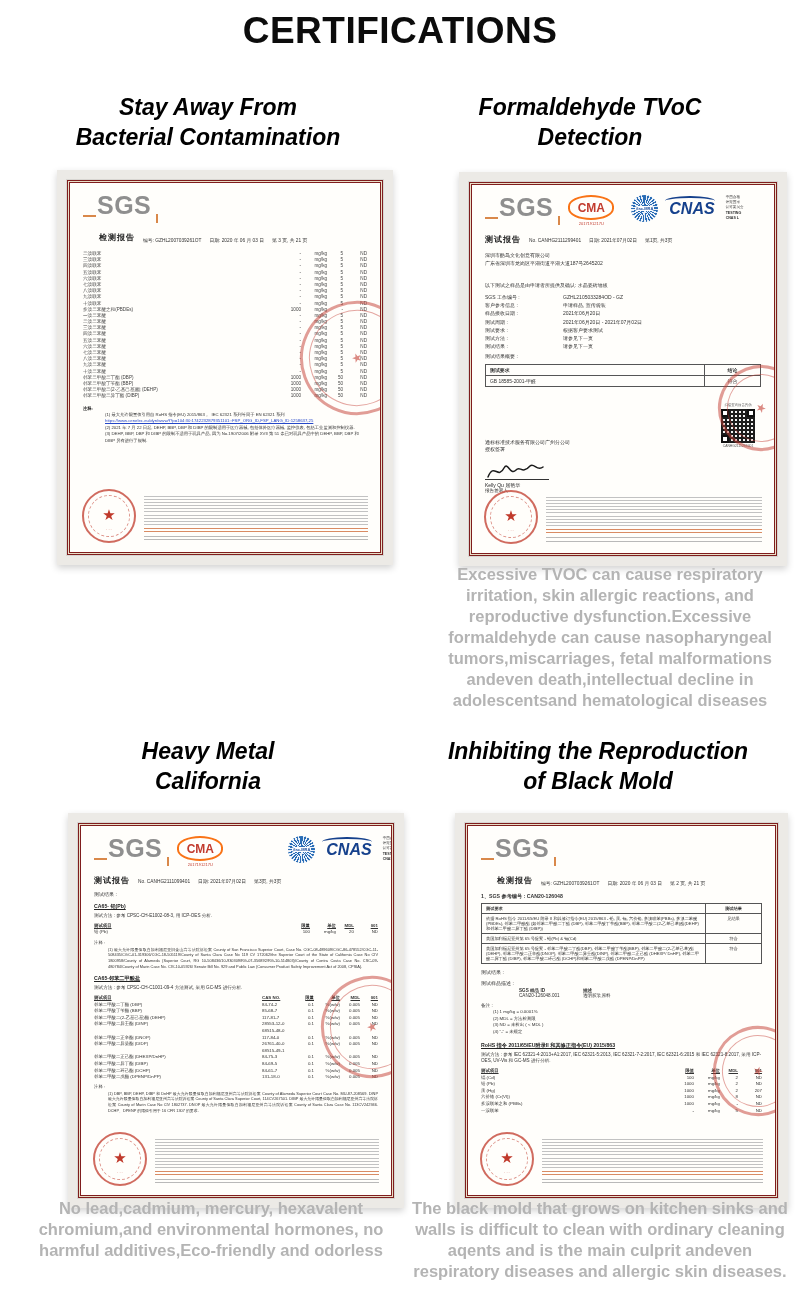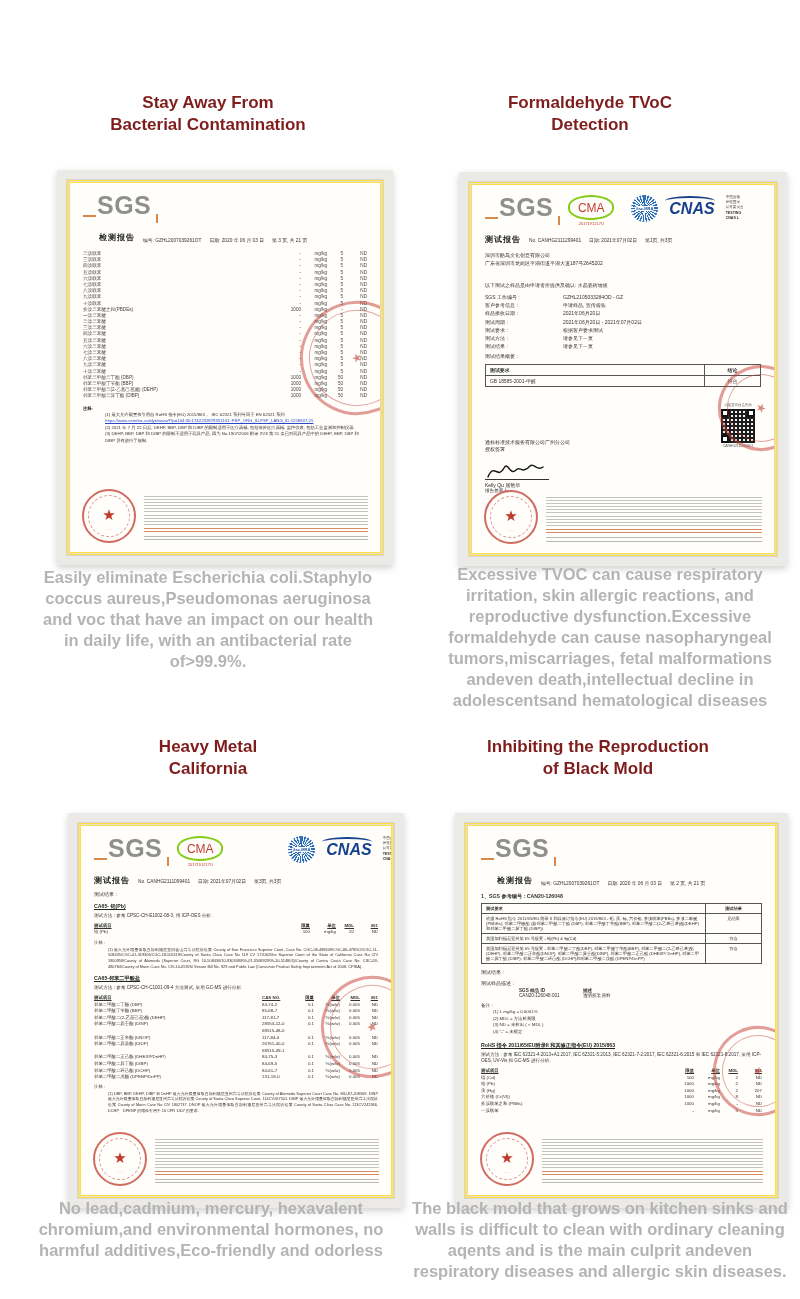--- a/index.html
+++ b/index.html
@@ -2,55 +2,55 @@
 <html><head>
 <meta charset="utf-8">
 <style>
   html,body{margin:0;padding:0;background:#fff;}
   .page{position:relative;width:800px;height:1299px;background:#fff;overflow:hidden;
         font-family:"Liberation Sans",sans-serif;}
 
   .page-title{position:absolute;top:10px;left:0;width:800px;text-align:center;
     font-size:37px;font-weight:800;color:#0c0c0c;letter-spacing:.5px;}
 
-  .sec-heading{position:absolute;text-align:center;font-size:17px;font-weight:600;
-    color:#7f1d1d;line-height:1.32;white-space:pre-line;}
+  .sec-heading{position:absolute;text-align:center;font-size:23px;font-weight:600;
+    color:#000000;line-height:1.32;white-space:pre-line;font-style:italic;}
   #h-bacterial{left:28px;top:92px;width:360px;}
   #h-tvoc{left:418px;top:92px;width:344px;}
   #h-heavy{left:58px;top:736px;width:300px;}
   #h-mold{left:410px;top:736px;width:376px;}
 
   .caption{position:absolute;text-align:center;font-size:16.5px;font-weight:700;
     color:#b4b4b4;line-height:1.27;white-space:pre-line;}
   #cap-bacterial{left:22px;top:567px;width:372px;}
   #cap-tvoc{left:424px;top:564px;width:372px;}
   #cap-heavy{left:18px;top:1198px;width:386px;}
   #cap-mold{left:404px;top:1198px;width:392px;}
 
   
-  .cert{position:absolute;background:#fde047;border:9px solid #eceae6;
+  .cert{position:absolute;background:#7f1d1d;border:9px solid #eceae6;
     box-shadow:inset 0 0 0 1px #d8d6d2, 0 3px 7px rgba(0,0,0,.18);}
   #cert-a{left:57px;top:170px;width:318px;height:377px;}
   #cert-b{left:459px;top:172px;width:310px;height:376px;}
   #cert-c{left:68px;top:813px;width:318px;height:377px;}
   #cert-d{left:455px;top:813px;width:315px;height:377px;}
   .cert-mat{position:absolute;inset:2px;border:1px solid #e9dfc8;pointer-events:none;}
   .cert-inner{position:absolute;inset:4px;background:#fffefb;overflow:hidden;
     padding:10px 13px;box-sizing:border-box;color:#333;}
 
   
   .logo-row{display:flex;align-items:flex-start;gap:9px;height:30px;}
   .sgs{font-size:25px;font-weight:800;color:#8f8f8f;letter-spacing:.5px;line-height:1;
     position:relative;display:inline-block;padding-left:14px;}
   .sgs::before{content:"";position:absolute;left:0;bottom:1px;width:13px;height:2px;background:#d9884a;}
   .sgs::after{content:"";position:absolute;right:-7px;bottom:-5px;width:2px;height:9px;background:#d9884a;
     box-shadow:-4px 7px 0 -3.5px #d9884a;}
   .cma{display:flex;flex-direction:column;align-items:center;margin-left:6px;}
-  .cma b{width:42px;height:21px;border:2px solid #84cc16;border-radius:50%/46%;
-    color:#c23b2e;font-size:12px;font-weight:400;display:flex;align-items:center;justify-content:center;}
+  .cma b{width:42px;height:21px;border:2px solid #f97316;border-radius:50%/46%;
+    color:#c23b2e;font-size:12px;font-weight:700;display:flex;align-items:center;justify-content:center;}
   .cma i{font-style:normal;font-size:4px;color:#c23b2e;margin-top:1px;}
   .ilac{width:27px;height:27px;border-radius:50%;flex:0 0 27px;
     background:repeating-conic-gradient(#2a6db5 0deg 7deg,#eaf1fa 7deg 14deg);
     display:flex;align-items:center;justify-content:center;margin-left:8px;}
   .ilac span{background:#fff;border-radius:2px;font-size:4px;font-weight:700;color:#1c4e9c;
     padding:0 1px;line-height:1.4;}
   .cnas{font-size:16px;font-weight:800;font-style:italic;color:#16418c;line-height:27px;
     position:relative;padding:0 2px;}
   .cnas::before{content:"";position:absolute;left:-2px;top:1px;width:100%;height:8px;
     border-top:2px solid #16418c;border-radius:50%;}
@@ -148,20 +148,21 @@
   .label-line{font-size:5px;color:#333;margin-top:5px;}
   .sec-h{font-size:5.2px;font-weight:800;color:#222;text-decoration:underline;margin-top:6px;}
   .method{font-size:4.6px;color:#333;margin-top:3px;line-height:1.45;}
   .note-long{font-size:3.9px;color:#333;line-height:1.45;margin-left:14px;text-align:justify;}
 </style>
 </head>
 <body>
 
 <div class="page">
 
+  <div class="page-title">CERTIFICATIONS</div>
 
   <div class="sec-heading" id="h-bacterial">Stay Away From
 Bacterial Contamination</div>
   <div class="sec-heading" id="h-tvoc">Formaldehyde TVoC
 Detection</div>
   <div class="sec-heading" id="h-heavy">Heavy Metal
 California</div>
   <div class="sec-heading" id="h-mold">Inhibiting the Reproduction
 of Black Mold</div>
 
@@ -764,25 +765,20 @@
           <div class="fineprint-red"></div>
           <div class="addr-lines"></div>
         </div>
       </div>
       <div class="stamp-edge" style="width:84px;height:84px;right:-28px;top:200px;transform:rotate(18deg);">
           <span class="star">★</span>
         </div>
     </div>
   </div>
 
-  <div class="caption" id="cap-bacterial">Easily eliminate Escherichia coli.Staphylo
-coccus aureus,Pseudomonas aeruginosa
-and voc that have an impact on our health
-in daily life, with an antibacterial rate
-of&gt;99.9%.</div>
   <div class="caption" id="cap-tvoc">Excessive TVOC can cause respiratory
 irritation, skin allergic reactions, and
 reproductive dysfunction.Excessive
 formaldehyde can cause nasopharyngeal
 tumors,miscarriages, fetal malformations
 andeven death,intellectual decline in
 adolescentsand hematological diseases</div>
   <div class="caption" id="cap-heavy">No lead,cadmium, mercury, hexavalent
 chromium,and environmental hormones, no
 harmful additives,Eco-friendly and odorless</div>

